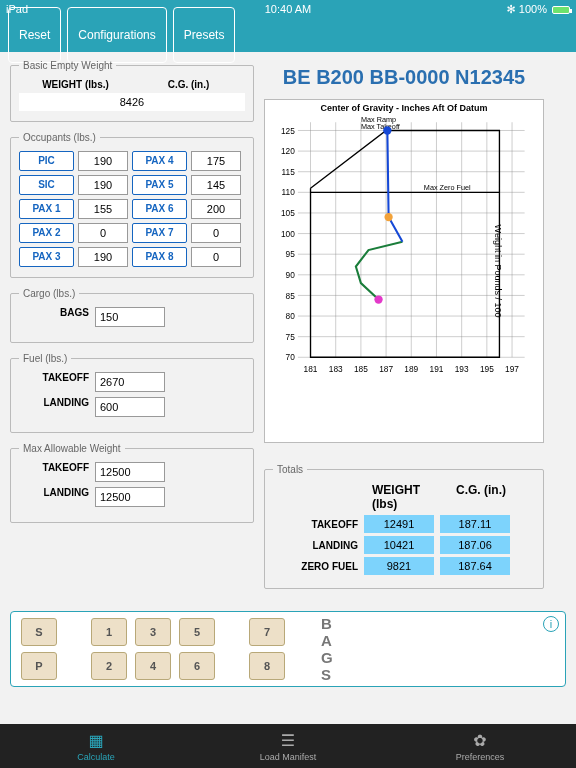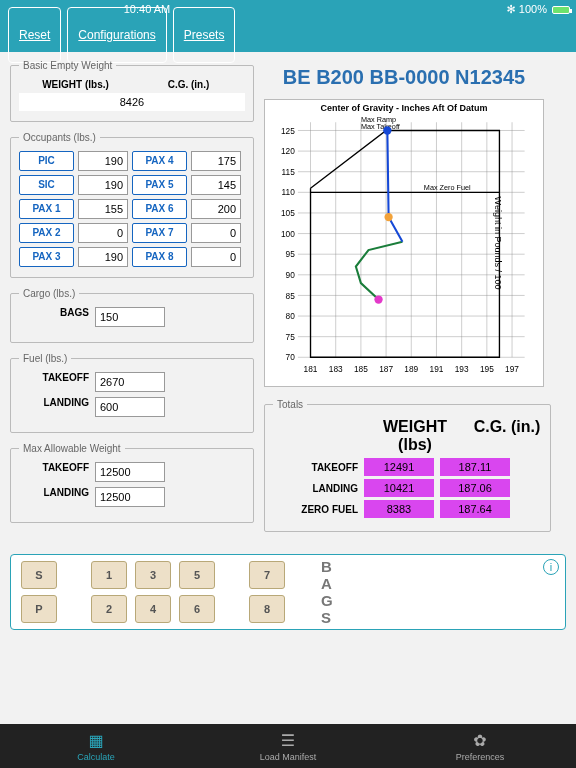--- a/index.html
+++ b/index.html
@@ -2,62 +2,63 @@
 <html><head>
 <meta charset="utf-8">
 <style>
   * { box-sizing: border-box; margin: 0; padding: 0; font-family: -apple-system, Helvetica, Arial, sans-serif; }
   body { width: 576px; height: 768px; background: #f2f2f2; overflow: hidden; position: relative; }
   .status-bar { height: 18px; background: #2aa3b7; color: #fff; font-size: 11px; display: flex; align-items: center; padding: 0 6px; }
   .status-bar .left { flex: 1; }
   .status-bar .center { flex: 1; text-align: center; }
   .status-bar .right { flex: 1; text-align: right; }
   .toolbar { height: 34px; background: #2aa3b7; display: flex; align-items: center; padding: 0 8px; gap: 6px; }
-  .toolbar button { background: transparent; border: 1px solid #fff; color: #fff; border-radius: 4px; padding: 20px 10px; font-size: 12px; cursor: pointer; text-decoration: underline; }
+  .toolbar button { background: transparent; border: 1px solid #fff; color: #fff; border-radius: 4px; padding: 20px 10px; font-size: 12px; cursor: pointer; }
   .content { padding: 8px 10px; display: flex; gap: 10px; }
   .left-col { width: 244px; }
   .right-col { width: 280px; }
   fieldset { border: 1px solid #bbb; border-radius: 2px; padding: 8px 8px 10px 8px; margin-bottom: 10px; font-size: 11px; }
   legend { font-size: 10px; color: #666; padding: 0 4px; }
   .bew-head { display:flex; margin-bottom:3px; }
   .bew-head div { flex:1; text-align:center; font-weight:bold; font-size:10px; }
   .bew-row { display:flex; gap:12px; }
   .bew-row .val { flex:1; background:#fff; border:none; text-align:center; padding:3px 0; font-size:11px; }
   .occ-grid { display:grid; grid-template-columns: 55px 50px 55px 50px; gap:4px; }
   .occ-grid .lbl { background:#fff; border:1px solid #1565c0; color:#1565c0; font-weight:bold; text-align:center; padding:3px 8px; font-size:10px; border-radius:2px; cursor:pointer; }
-  .occ-grid input { width:100%; border:1px solid #999; padding:3px 4px; font-size:11px; text-align:right; }
+  .occ-grid input { width:100%; border:1px solid #999; padding:3px 4px; font-size:11px; text-align:center; }
   .row-simple { display:flex; align-items:flex-start; gap:6px; margin-bottom:5px; }
   .row-simple label { width:70px; text-align:right; font-weight:bold; font-size:10px; }
   .row-simple input { width:70px; border:1px solid #999; padding:3px 4px; font-size:11px; }
   .aircraft-title { font-size:20px; font-weight:bold; text-align:center; margin:6px 0 10px; color:#2a6fb0; }
-  .chart-box { border:1px solid #bbb; background:#fff; height:288px; position:relative; }
+  .chart-box { border:1px solid #bbb; background:#fff; height:344px; position:relative; }
   .chart-title { text-align:center; font-size:9px; font-weight:bold; padding:3px 0; }
   .chart-svg { width:100%; height:260px; }
   .y-side-label { position:absolute; right:-2px; top:50%; transform: translateY(-50%) rotate(90deg); transform-origin:center; font-size:9px; white-space:nowrap; }
-  .totals { margin-top:12px; }
-  .totals-head { display:grid; grid-template-columns: 85px 70px 70px; gap:22px; font-weight:bold; font-size:16px; text-align:center; margin-bottom:4px; }
+  .totals { margin-top:21px; }
+  .totals-head { display:grid; grid-template-columns: 85px 70px 70px; gap:14px; font-weight:bold; font-size:12px; margin-bottom:4px; }
   .totals-row { display:grid; grid-template-columns: 85px 70px 70px; gap:6px; font-size:11px; align-items:center; margin-bottom:3px; }
   .totals-row .lbl { text-align:right; font-weight:bold; font-size:10px; }
-  .totals-row .val { background:#d946ef; text-align:center; padding:3px 0; }
+  .totals-row .val { background:#7dd3fc; text-align:center; padding:3px 0; }
   .seatmap { margin:4px 10px 0; border:1px solid #2aa3b7; border-radius:4px; background:#fff; height:76px; position:relative; display:flex; align-items:center; padding:0 10px; gap:8px; }
   .seat { width:36px; height:28px; background:#ede0c8; border:1px solid #b8a878; border-radius:3px; display:flex; align-items:center; justify-content:center; font-size:11px; font-weight:bold; color:#555; }
   .seat-col { display:flex; flex-direction:column; gap:6px; }
   .bags-label { font-size:15px; font-weight:bold; color:#777; letter-spacing:4px; }
   .info-i { position:absolute; right:6px; top:4px; width:16px; height:16px; border:1px solid #2aa3b7; color:#2aa3b7; border-radius:50%; font-size:11px; text-align:center; line-height:14px; cursor:pointer; }
   .tabbar { position:absolute; bottom:0; left:0; right:0; height:44px; background:#222; display:flex; }
   .tab { flex:1; color:#aaa; display:flex; flex-direction:column; align-items:center; justify-content:center; font-size:9px; gap:2px; cursor:pointer; }
   .tab.active { color:#2aa3b7; }
   .tab .ico { font-size:16px; }
   .battery { display:inline-block; width:18px; height:8px; border:1px solid #fff; border-radius:2px; position:relative; background:linear-gradient(to right,#6de36d 100%,transparent 0); vertical-align:middle; margin-left:2px; }
   .battery::after { content:''; position:absolute; right:-3px; top:2px; width:2px; height:4px; background:#fff; }
 </style>
 </head>
 <body>
 
 <div class="status-bar">
+  <div class="left">iPad</div>
   <div class="center">10:40 AM</div>
   <div class="right">
     <span>✻</span>
     <span>100%</span>
     <span class="battery"></span>
   </div>
 </div>
 
 <div class="toolbar">
   <button>Reset</button>
@@ -214,21 +215,21 @@
       <div class="val">12491</div>
       <div class="val">187.11</div>
     </div>
           <div class="totals-row">
       <div class="lbl">LANDING</div>
       <div class="val">10421</div>
       <div class="val">187.06</div>
     </div>
           <div class="totals-row">
       <div class="lbl">ZERO FUEL</div>
-      <div class="val">8383</div>
+      <div class="val">9821</div>
       <div class="val">187.64</div>
     </div>
         </div>
     </fieldset>
   </div>
 </div>
 
 <div class="seatmap">
   <div class="seat-col">
     <div class="seat">S</div>

